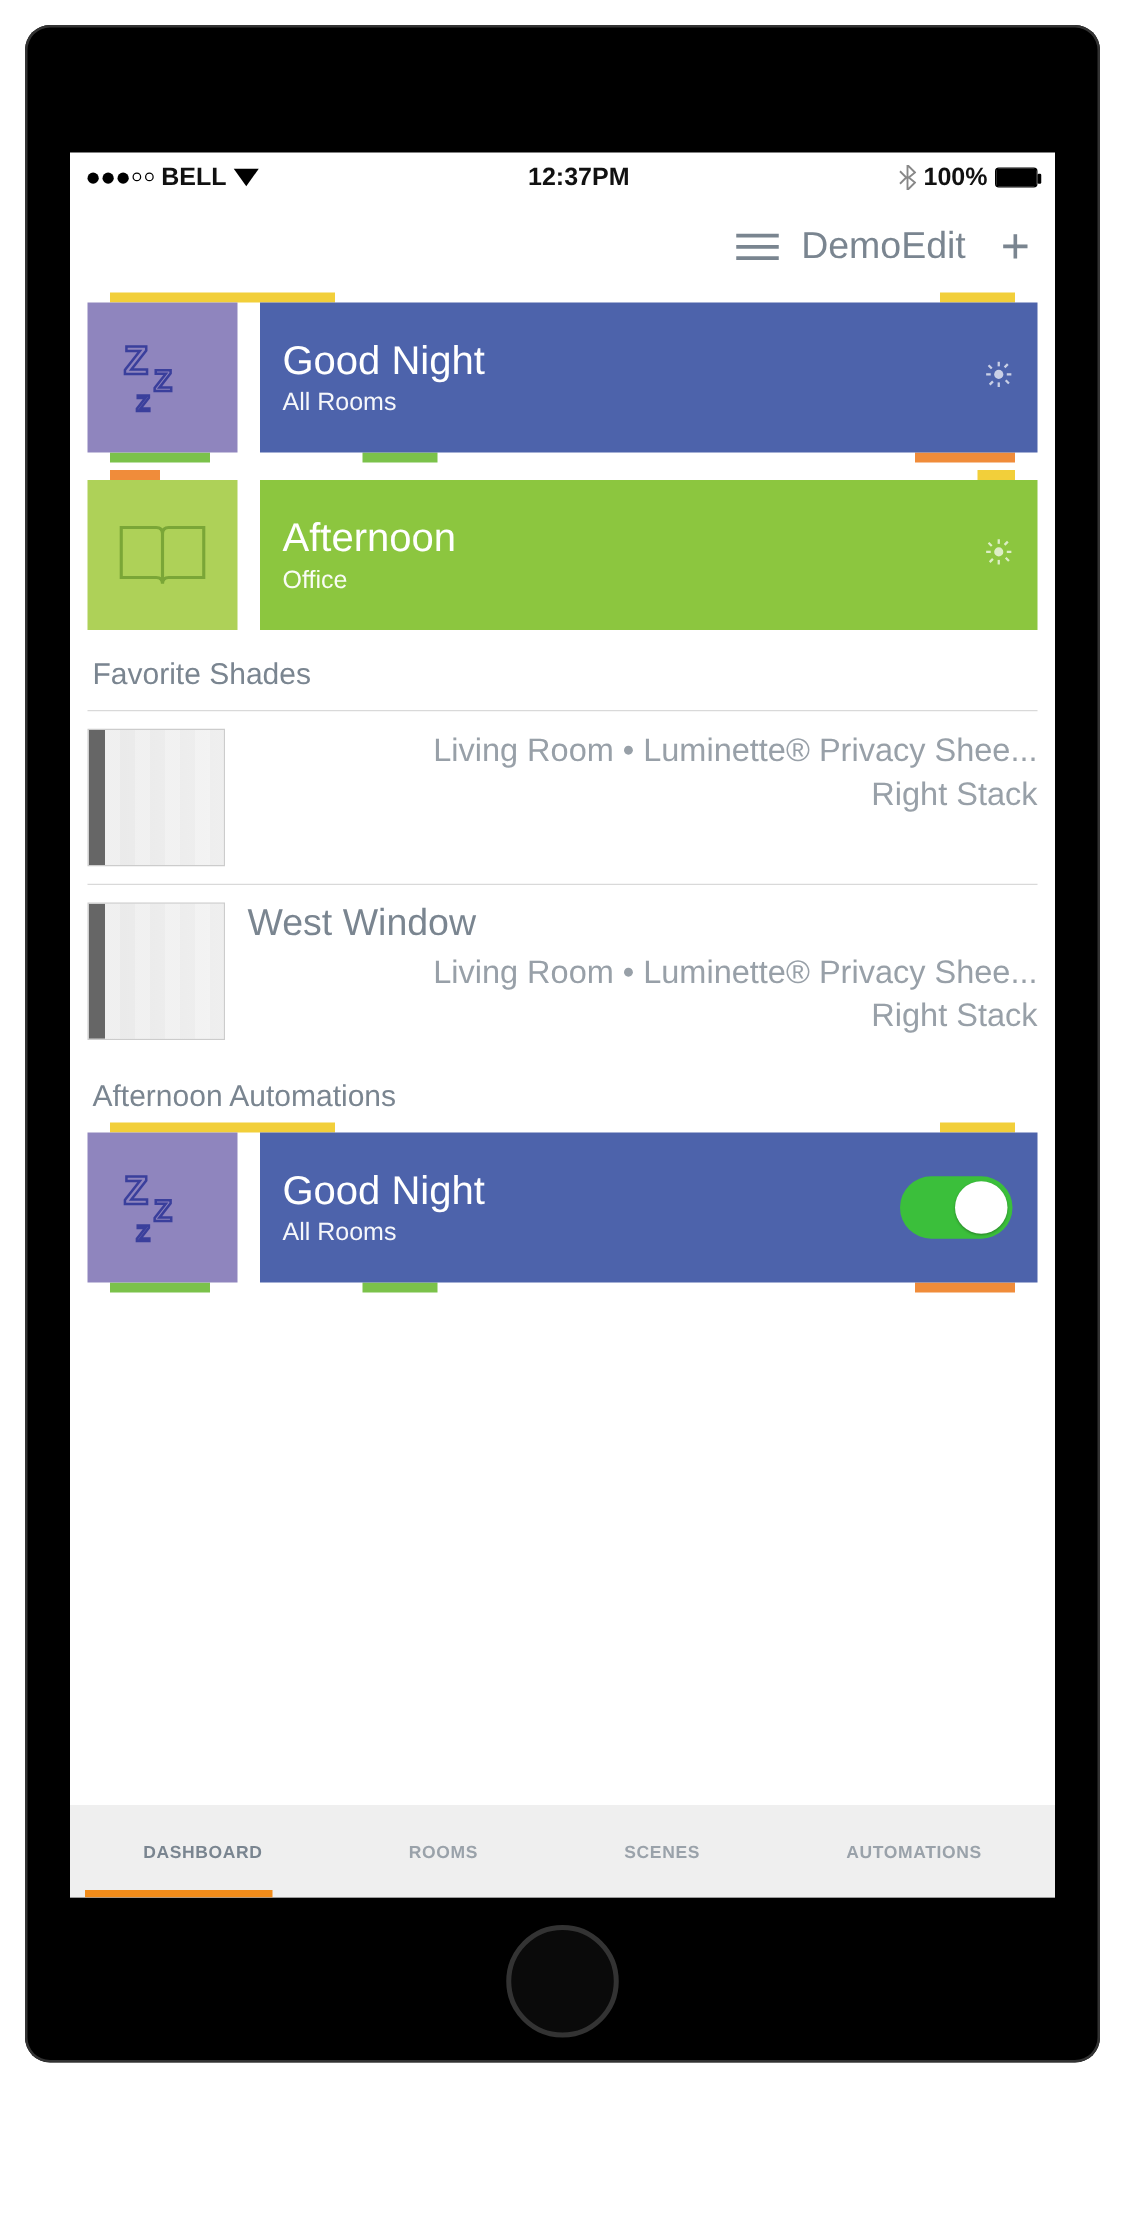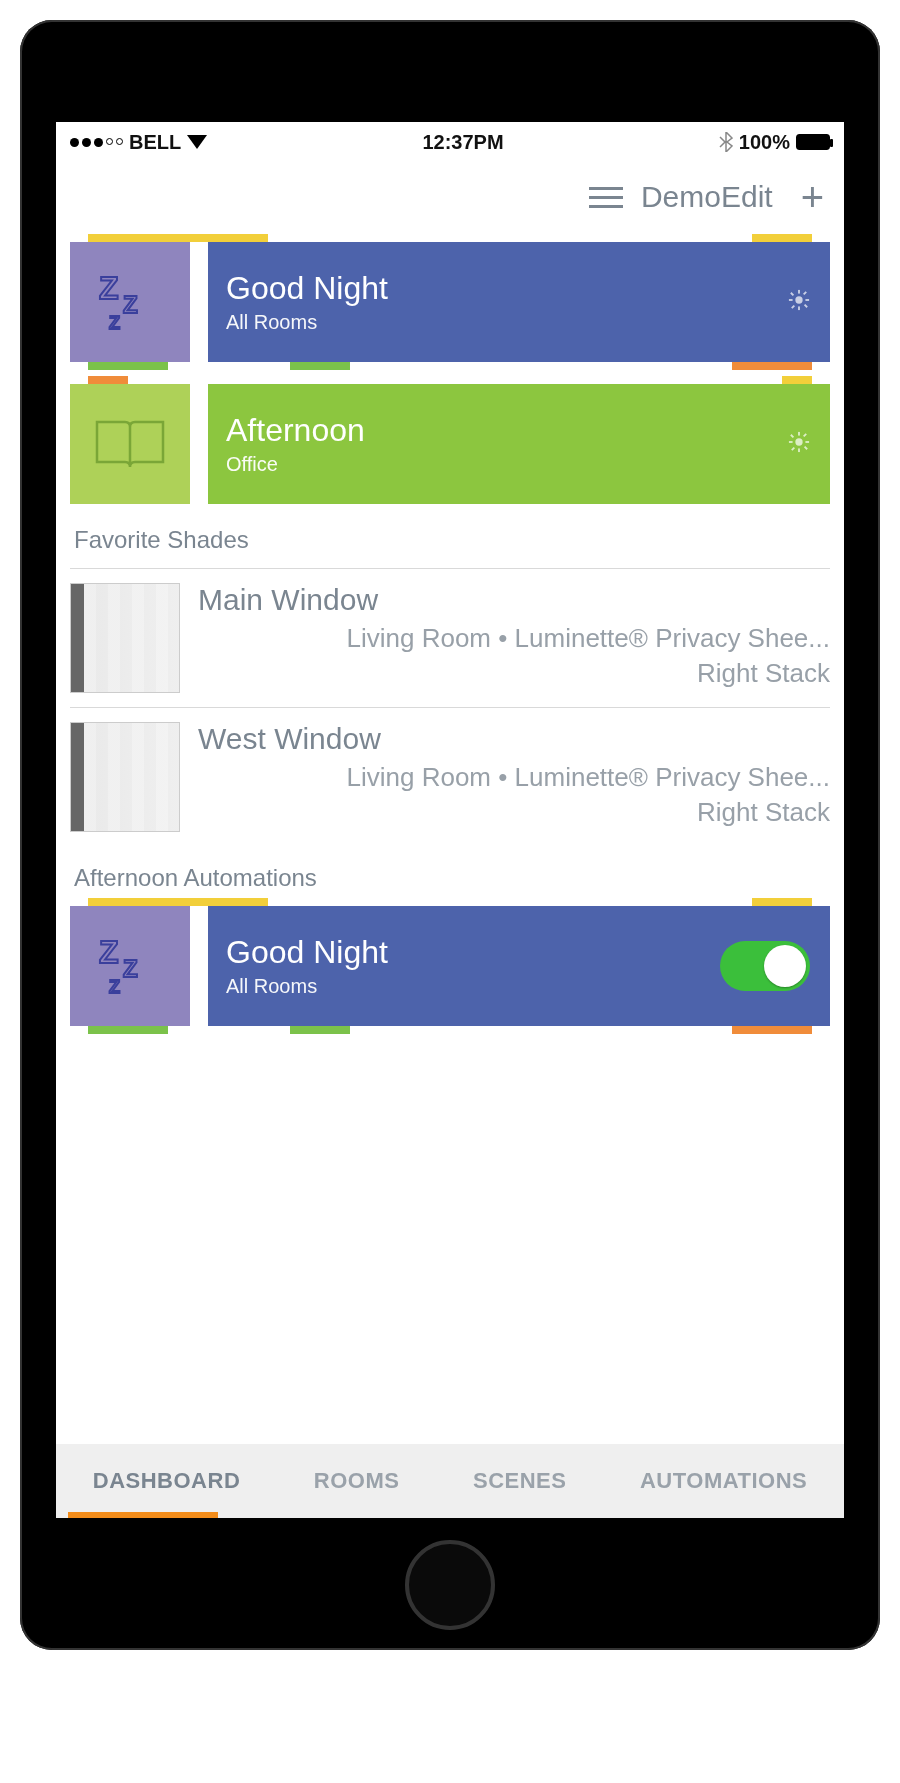--- a/index.html
+++ b/index.html
@@ -8,21 +8,21 @@
     background: #fff;
     display: flex;
     justify-content: center;
     align-items: flex-start;
     padding: 20px;
   }
   .phone {
     width: 892px;
     height: 1630px;
     background: #000;
-    border-radius: 32px;
+    border-radius: 20px;
     padding: 22px;
     position: relative;
     box-shadow: 0 0 0 2px #333 inset;
   }
   .phone-inner {
     width: 100%;
     height: 100%;
     background: #000;
     border-radius: 80px;
     padding: 80px 14px 110px 14px;
@@ -160,21 +160,21 @@
   }
   .toggle-knob {
     position:absolute; right:4px; top:4px; width:42px; height:42px; background:#fff;
     border-radius:50%; box-shadow:0 1px 2px rgba(0,0,0,0.3);
   }
   
   .tab-bar {
     height:74px; background:#efefef; display:flex; align-items:center;
     justify-content:space-around; position:relative;
   }
-  .tab-item { font-size:22px; font-weight:700; color:#9aa2aa; letter-spacing:0.5px; cursor:pointer;}
+  .tab-item { font-size:14px; font-weight:700; color:#9aa2aa; letter-spacing:0.5px; cursor:pointer;}
   .tab-item.active { color:#7a8590; }
   .tab-indicator {
     position:absolute; bottom:0; left:12px; width:150px; height:6px; background:#f28c1a;
   }
   
   .accent-top-left { left:20px; width:180px; top:0; background:#f2cf3a;}
   .accent-top-right { right:20px; width:60px; top:0; background:#f2cf3a;}
   .accent-bot-left { left:20px; width:80px; bottom:0; background:#7bc24a;}
   .accent-bot-mid { left:50%; width:60px; bottom:0; background:#7bc24a; transform:translateX(-160px);}
   .accent-bot-right { right:20px; width:80px; bottom:0; background:#f08c3a;}
@@ -297,21 +297,20 @@
                 </g>
               </svg>
           </div>
         </div>
 
         <div class="section-title">Favorite Shades</div>
 
         <div class="shade-row">
           <div class="shade-thumb"></div>
           <div class="shade-info">
-            <div class="shade-name">Main Window</div>
             <div class="shade-meta">Living Room • Luminette® Privacy Shee...</div>
             <div class="shade-meta">Right Stack</div>
           </div>
         </div>
 
         <div class="shade-row">
           <div class="shade-thumb"></div>
           <div class="shade-info">
             <div class="shade-name">West Window</div>
             <div class="shade-meta">Living Room • Luminette® Privacy Shee...</div>

